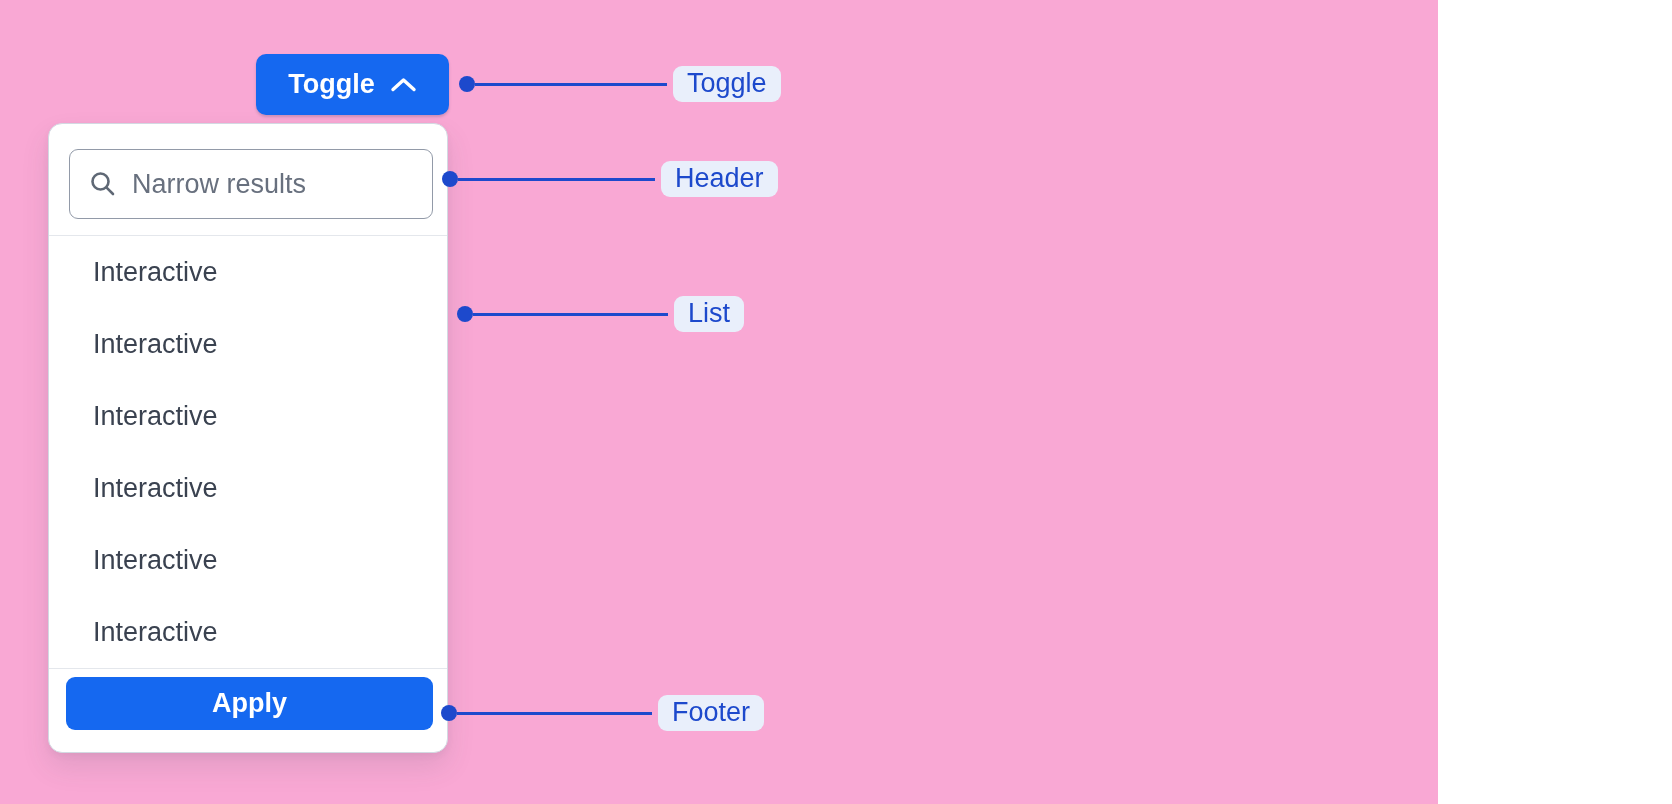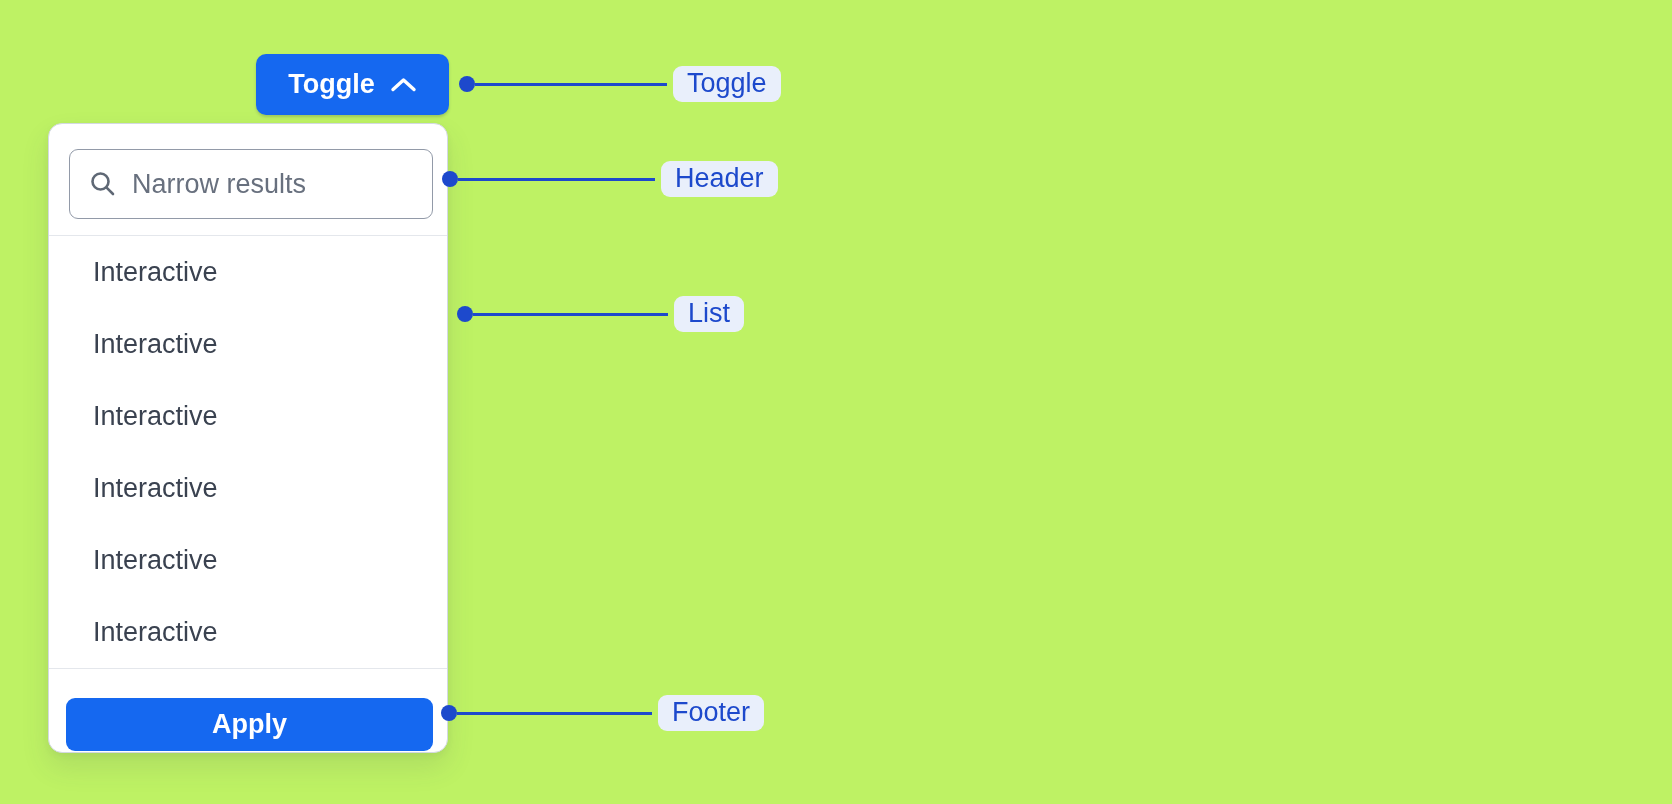--- a/index.html
+++ b/index.html
@@ -1,19 +1,19 @@
 <!DOCTYPE html>
 <html><head>
 <meta charset="utf-8">
 <style>
   html,body{margin:0;padding:0;background:#fff;}
   .canvas{
     position:relative;
-    width:1672px;height:804px;
-    background:#bef264;
+    width:1438px;height:804px;
+    background:#f9a8d4;
     font-family:"Liberation Sans","DejaVu Sans",sans-serif;
     overflow:hidden;
   }
 
   
   .toggle-btn{
     position:absolute;left:256px;top:54px;width:193px;height:61px;
     background:#1568f0;border:none;border-radius:10px;
     display:flex;align-items:center;justify-content:center;gap:15px;
     color:#ffffff;font-size:27px;font-weight:600;
@@ -56,21 +56,21 @@
     padding-left:44px;
     font-size:27px;color:#3a4250;cursor:pointer;
   }
 
   .panel-footer{
     height:84px;flex:none;box-sizing:border-box;
     border-top:1px solid #e4e7ec;
     position:relative;
   }
   .apply-btn{
-    position:absolute;left:17px;top:29px;width:367px;height:53px;
+    position:absolute;left:17px;top:8px;width:367px;height:53px;
     background:#1568f0;border:none;border-radius:9px;
     color:#ffffff;font-size:27px;font-weight:600;font-family:inherit;
     display:flex;align-items:center;justify-content:center;
     cursor:pointer;
   }
 
   
   .callout{
     position:absolute;height:36px;
     display:flex;align-items:center;

